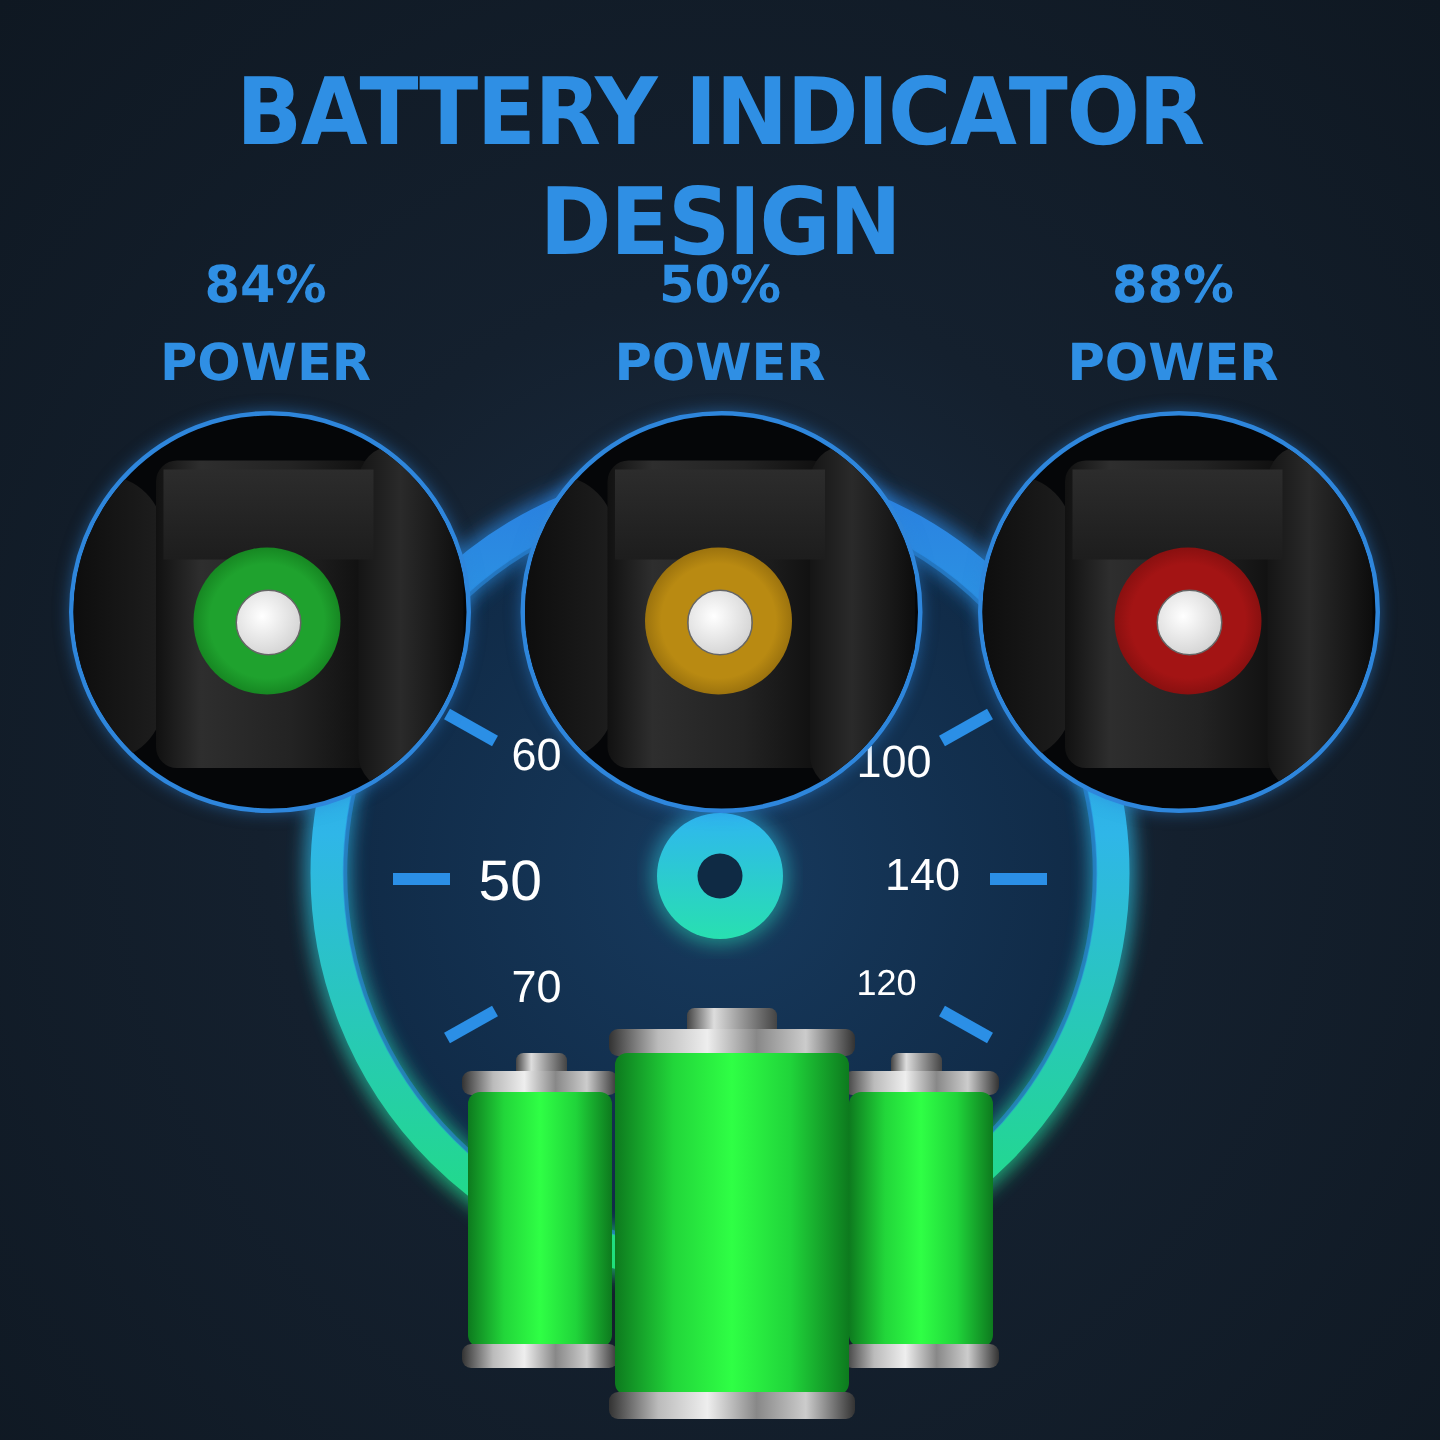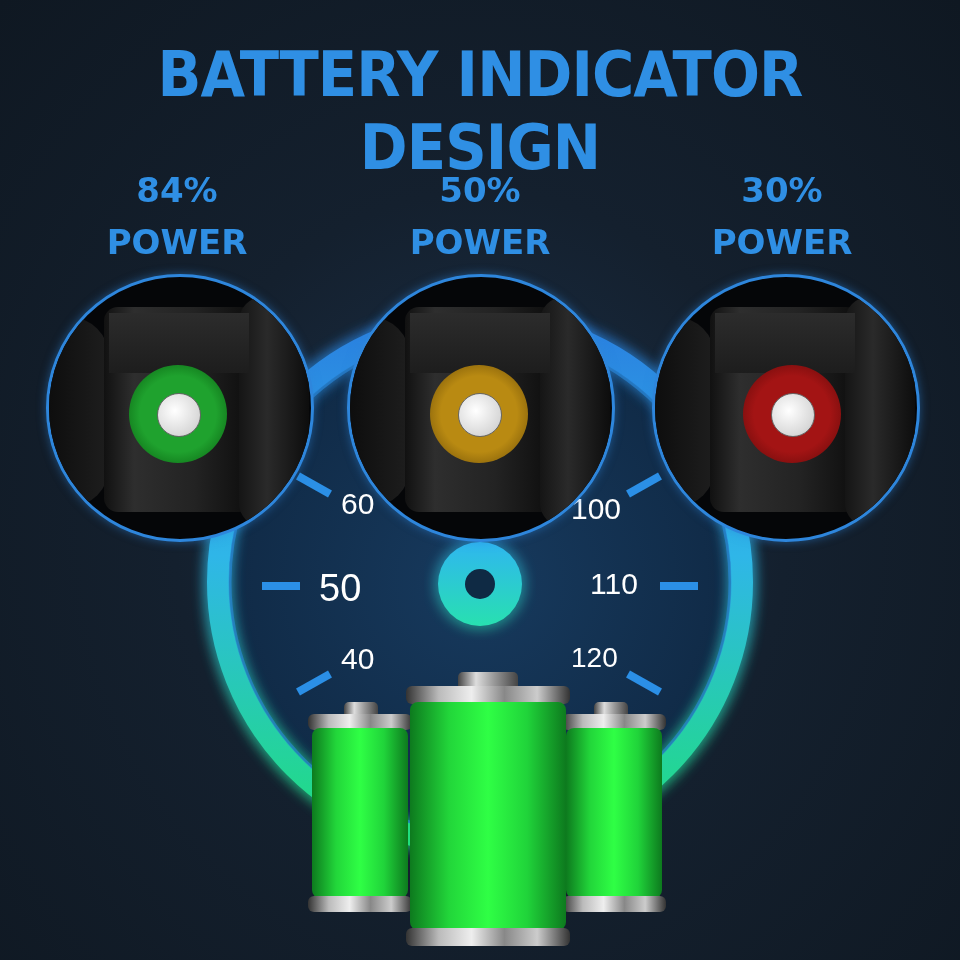--- a/index.html
+++ b/index.html
@@ -75,21 +75,21 @@
 
 <div class="label" style="left:47px;top:164px;">
   <div>84%</div>
   <div>POWER</div>
 </div>
 <div class="label" style="left:350px;top:164px;">
   <div>50%</div>
   <div>POWER</div>
 </div>
 <div class="label" style="left:652px;top:164px;">
-  <div>30%</div>
+  <div>88%</div>
   <div>POWER</div>
 </div>
 
 <svg class="gauge" viewBox="0 0 960 960">
   <defs>
     <linearGradient id="ringGrad" x1="0" y1="0" x2="0" y2="1">
       <stop offset="0" stop-color="#2a7fe0"></stop>
       <stop offset="0.45" stop-color="#2fb6e8"></stop>
       <stop offset="1" stop-color="#1fe07a"></stop>
     </linearGradient>
@@ -119,24 +119,24 @@
     <line x1="628" y1="674" x2="660" y2="692"></line>
   </g>
 
   <circle cx="480" cy="584" r="46" fill="url(#hubGrad)" filter="url(#glow)" opacity="0.5"></circle>
   <circle cx="480" cy="584" r="42" fill="url(#hubGrad)"></circle>
   <circle cx="480" cy="584" r="15" fill="#0f2a44"></circle>
 </svg>
 
 <div style="position:absolute;left:341px;top:487px;color:#fff;font-size:30px;font-family:'Liberation Sans',sans-serif;">60</div>
 <div style="position:absolute;left:319px;top:567px;color:#fff;font-size:38px;font-family:'Liberation Sans',sans-serif;">50</div>
-<div style="position:absolute;left:341px;top:642px;color:#fff;font-size:30px;font-family:'Liberation Sans',sans-serif;">40</div>
+<div style="position:absolute;left:341px;top:642px;color:#fff;font-size:30px;font-family:'Liberation Sans',sans-serif;">70</div>
 <div style="position:absolute;left:571px;top:492px;color:#fff;font-size:30px;font-family:'Liberation Sans',sans-serif;">100</div>
-<div style="position:absolute;left:590px;top:567px;color:#fff;font-size:30px;font-family:'Liberation Sans',sans-serif;">110</div>
-<div style="position:absolute;left:571px;top:642px;color:#fff;font-size:28px;font-family:'Liberation Sans',sans-serif;">120</div>
+<div style="position:absolute;left:590px;top:567px;color:#fff;font-size:30px;font-family:'Liberation Sans',sans-serif;">140</div>
+<div style="position:absolute;left:571px;top:642px;color:#fff;font-size:24px;font-family:'Liberation Sans',sans-serif;">120</div>
 
 <div class="lens" style="left:46px;top:274px;">
   <div class="left"></div>
     <div class="body"></div>
     <div class="cap"></div>
     <div class="top"></div>
   <div class="ring" style="background:radial-gradient(circle,#1fa22e 55%,#14801f 75%,rgba(20,100,25,0.3) 100%);">
     <div class="dot"></div>
   </div>
 </div>

